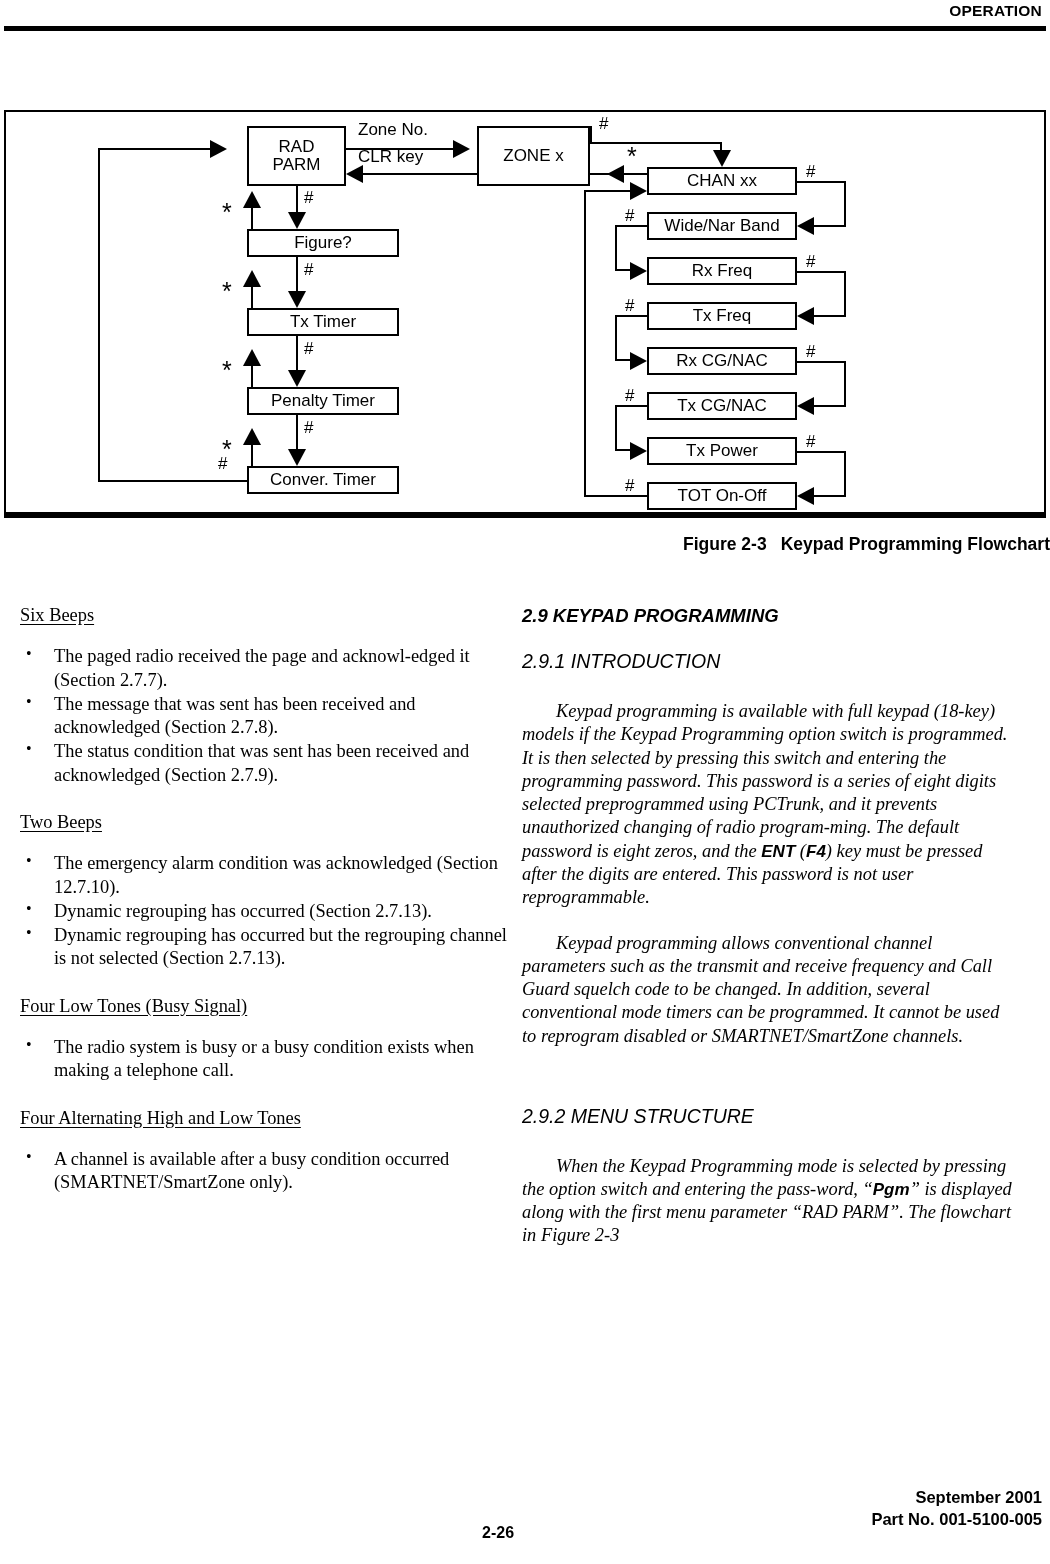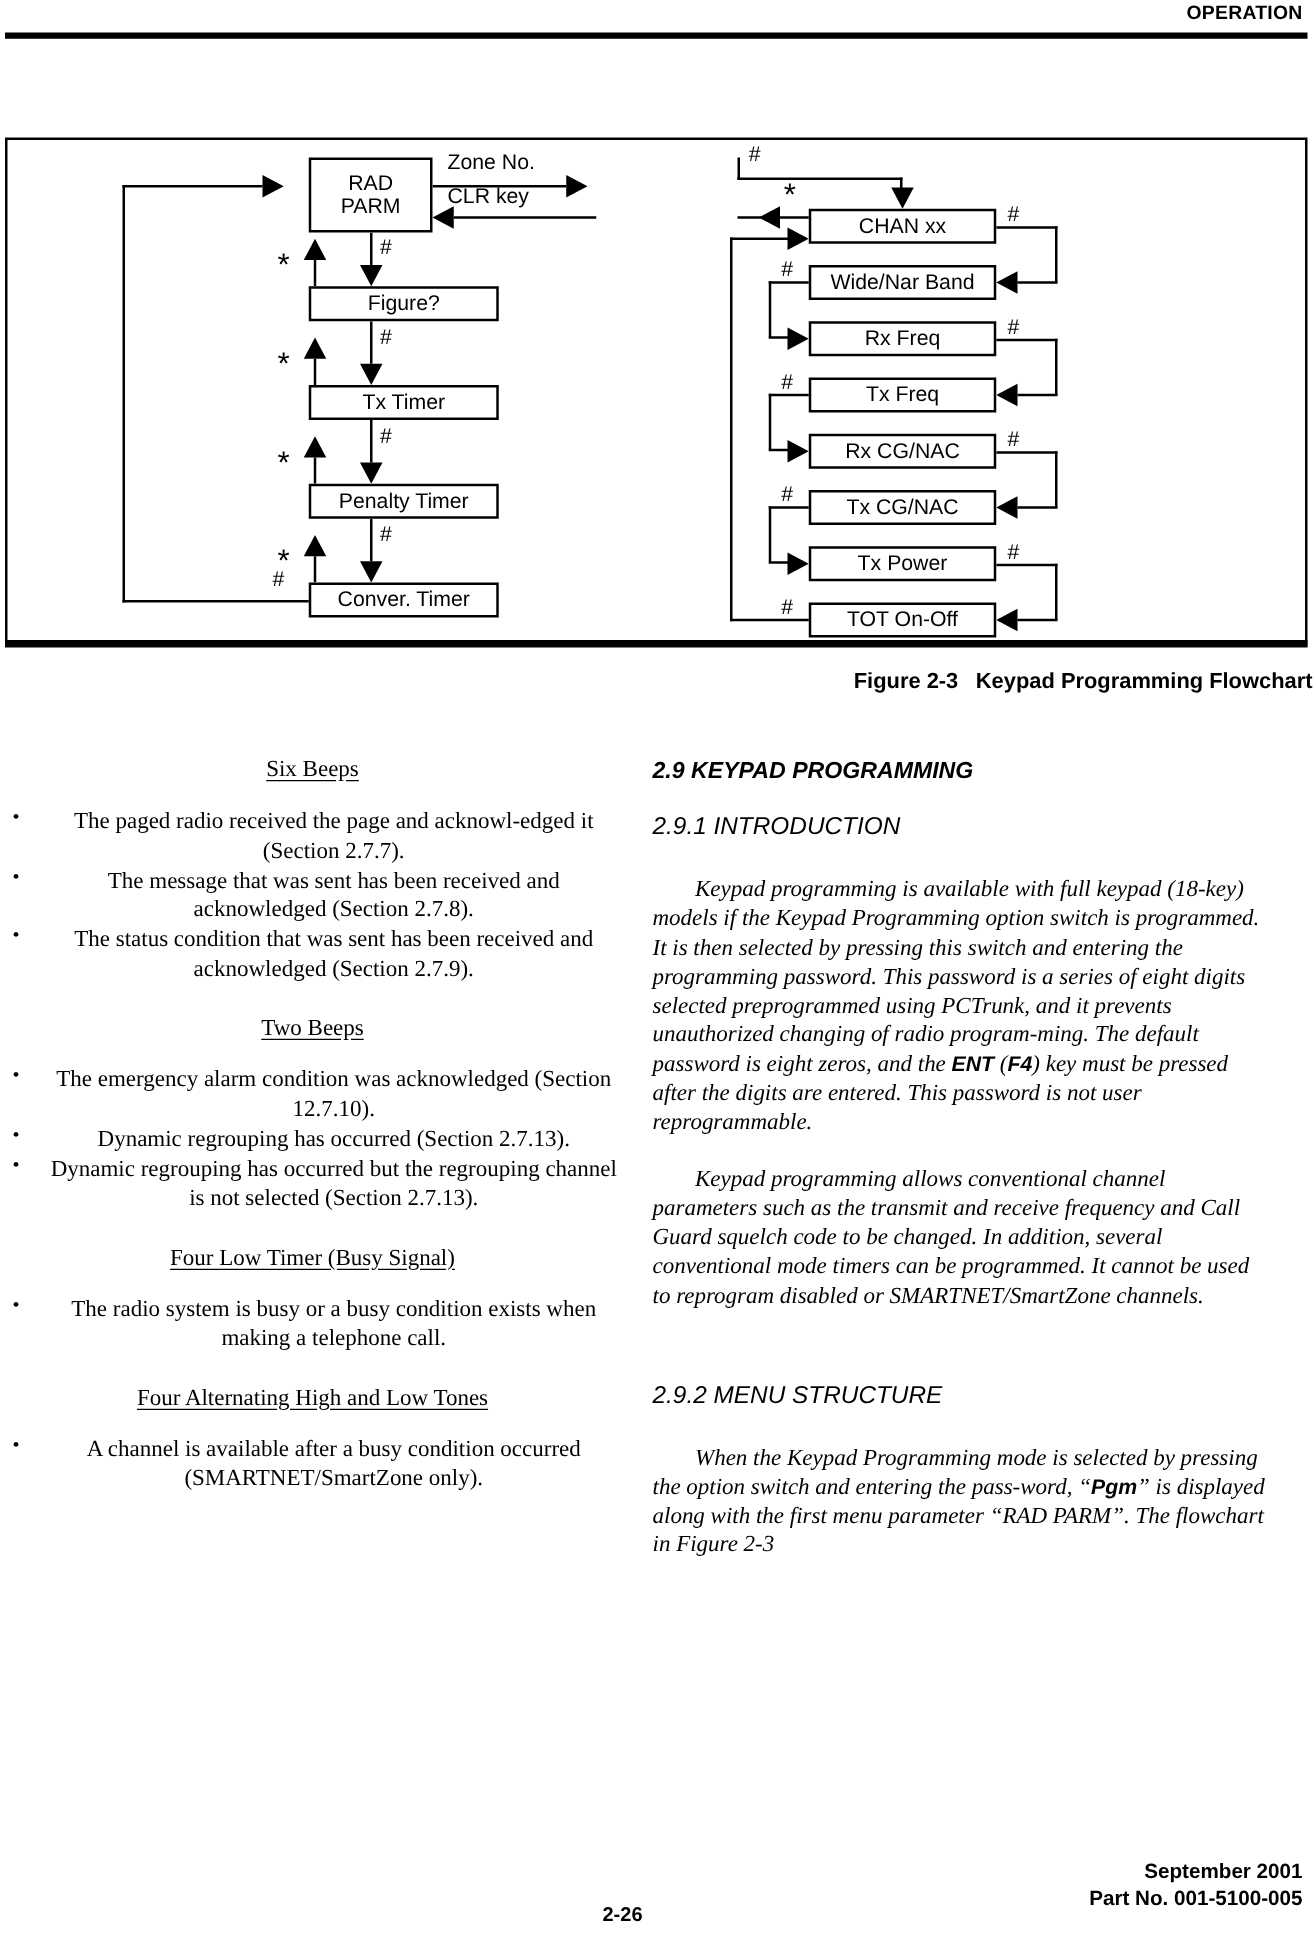--- a/index.html
+++ b/index.html
@@ -118,21 +118,21 @@
   #figure-caption .fc-num { margin-right: 14px; }
 
   
   .col {
     position: absolute;
     top: 604px;
     width: 492px;
     font-size: 18.4px;
     line-height: 1.265;
   }
-  #col-left  { left: 4px; text-align: center; }
+  #col-left  { left: 20px; }
   #col-right { left: 522px; font-style: italic; }
 
   .subhead {
     display: inline-block;
     text-decoration: underline;
     text-underline-offset: 3px;
     margin: 0 0 16px 0;
     font-size: 18.4px;
   }
   .subhead-wrap { margin: 0 0 2px 0; }
@@ -223,20 +223,23 @@
   </div>
 
   <div class="fbox" style="left:241px; top:275px; width:152px; height:28px;">
     <span>Penalty Timer</span>
   </div>
 
   <div class="fbox" style="left:241px; top:354px; width:152px; height:28px;">
     <span>Conver. Timer</span>
   </div>
 
+  <div class="fbox" style="left:471px; top:14px; width:113px; height:60px;">
+    <span>ZONE x</span>
+  </div>
 
   <div class="fbox" style="left:641px; top:55px; width:150px; height:28px;">
     <span>CHAN xx</span>
   </div>
 
   <div class="fbox" style="left:641px; top:100px; width:150px; height:28px;">
     <span>Wide/Nar Band</span>
   </div>
 
   <div class="fbox" style="left:641px; top:145px; width:150px; height:28px;">
@@ -393,21 +396,21 @@
   <ul class="blist">
     <li>The emergency alarm condition was acknowledged (Section 12.7.10).</li>
   </ul>
 
   <ul class="blist">
     <li>Dynamic regrouping has occurred (Section 2.7.13).</li>
     <li>Dynamic regrouping has occurred but the regrouping channel is not selected (Section 2.7.13).</li>
   </ul>
 
   <div class="subhead-wrap spaced">
-    <span class="subhead">Four Low Timer (Busy Signal)</span>
+    <span class="subhead">Four Low Tones (Busy Signal)</span>
   </div>
   <ul class="blist">
     <li>The radio system is busy or a busy condition exists when making a telephone call.</li>
   </ul>
 
   <div class="subhead-wrap spaced">
     <span class="subhead">Four Alternating High and Low Tones</span>
   </div>
   <ul class="blist">
     <li>A channel is available after a busy condition occurred (SMARTNET/SmartZone only).</li>

